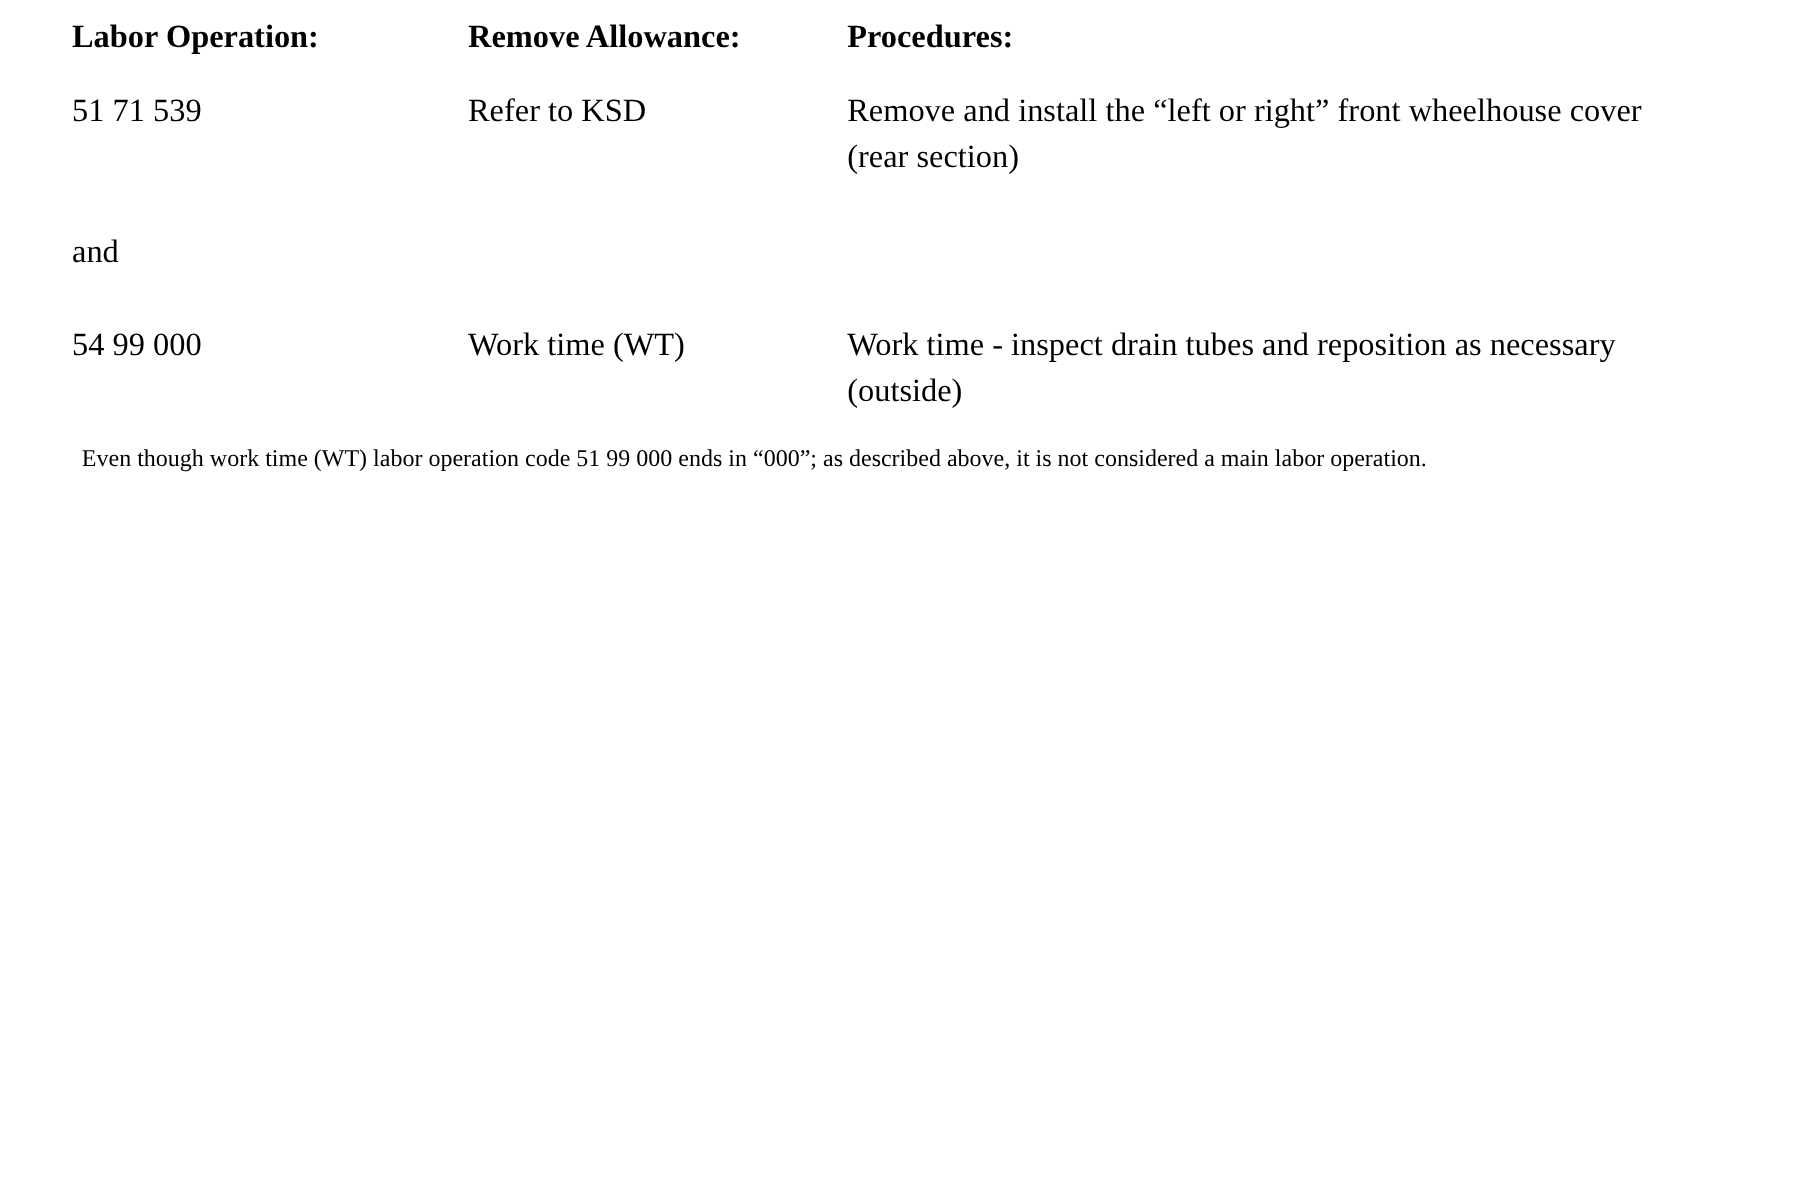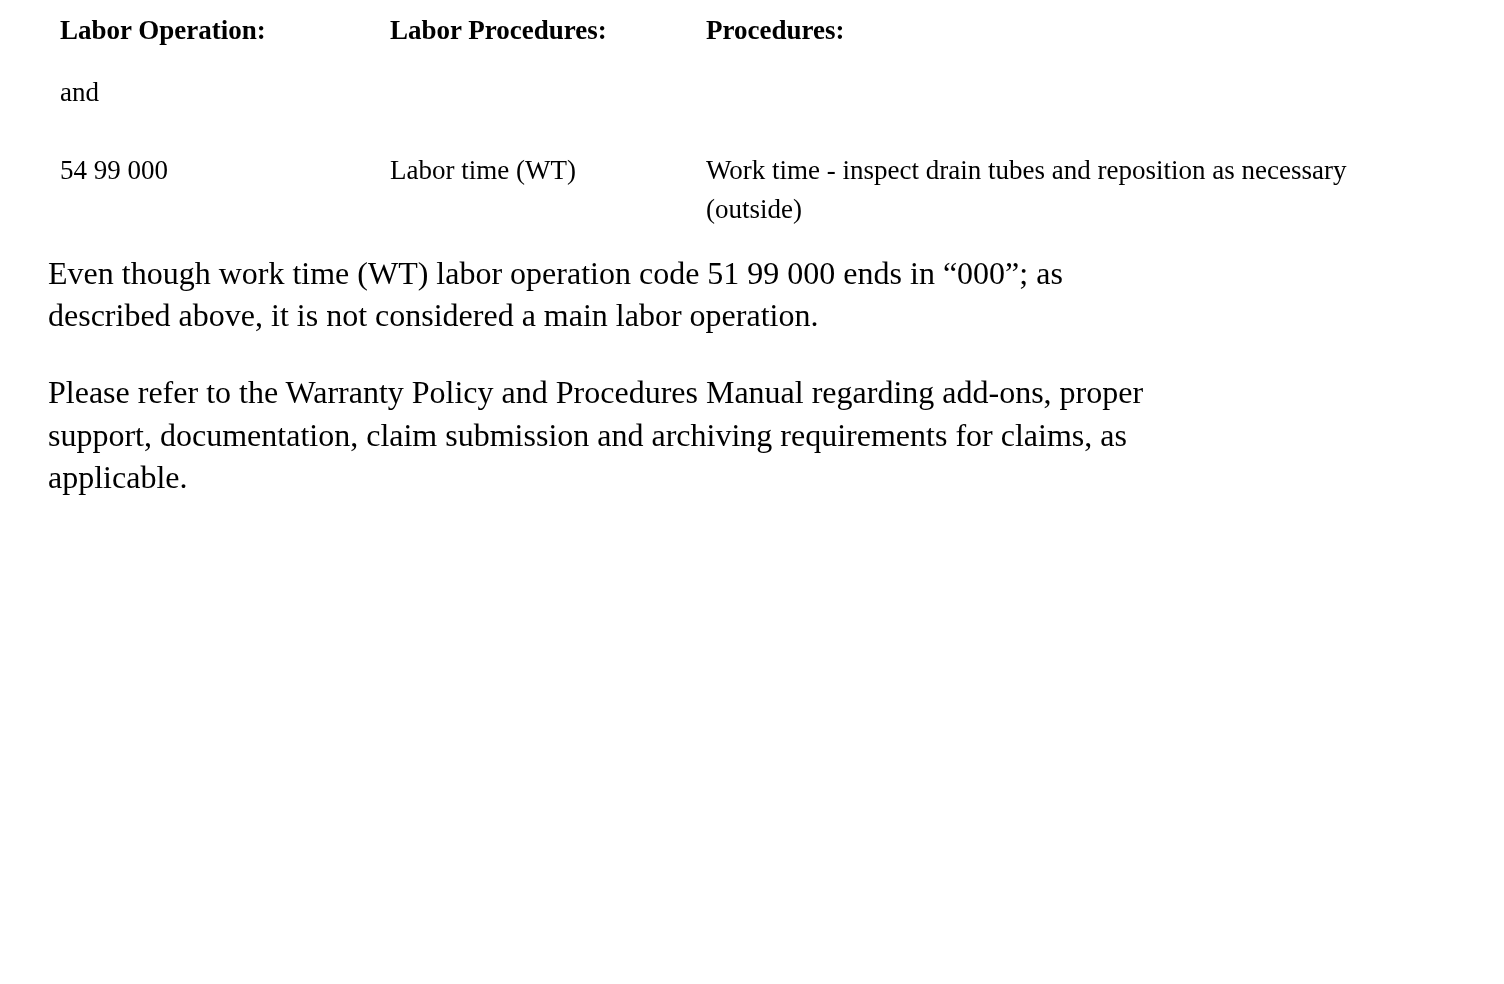--- a/index.html
+++ b/index.html
@@ -55,57 +55,61 @@
 
   .and-row td {
     padding-top: 0;
     padding-bottom: 18px;
     font-size: 27px;
     margin-top: 44px;
   }
 
   
   .body-text {
-    font-size: 32px;
+    font-size: 20px;
     line-height: 1.33;
     margin: 0 0 34px 0;
     padding: 0 16px 0 2px;
-    text-align: left;
+    text-align: right;
   }
   .body-text.first { margin-top: 6px; }
   .body-text:last-child { margin-bottom: 0; }
 </style>
 </head>
 <body>
 
 <div class="page">
 
   <table class="labor-table">
     <colgroup>
       <col class="c1">
       <col class="c2">
       <col class="c3">
     </colgroup>
     <thead>
       <tr>
         <th>Labor Operation:</th>
-        <th>Labor Procedures:</th>
+        <th>Remove Allowance:</th>
         <th>Procedures:</th>
       </tr>
     </thead>
     <tbody>
+      <tr class="row">
+        <td>51 71 539</td>
+        <td>Refer to KSD</td>
+        <td class="cell-desc">Remove and install the “left or right” front wheelhouse cover (rear section)</td>
+      </tr>
       <tr class="and-row">
         <td>and</td>
         <td></td>
         <td></td>
       </tr>
       <tr class="row row-last">
         <td>54 99 000</td>
-        <td>Labor time (WT)</td>
+        <td>Work time (WT)</td>
         <td class="cell-desc">Work time - inspect drain tubes and reposition as necessary (outside)</td>
       </tr>
     </tbody>
   </table>
 
   <p class="body-text first">Even though work time (WT) labor operation code 51 99 000 ends in “000”; as described above, it is not considered a main labor operation.</p>
-  <p class="body-text">Please refer to the Warranty Policy and Procedures Manual regarding add-ons, proper support, documentation, claim submission and archiving requirements for claims, as applicable.</p>
 
 </div>
 
 </body></html>

